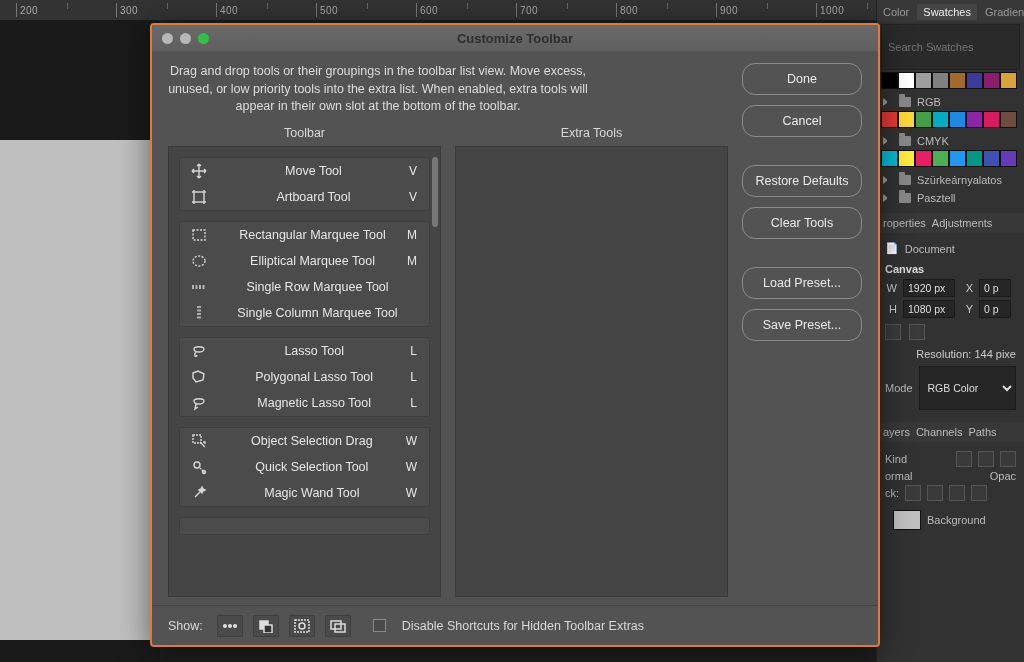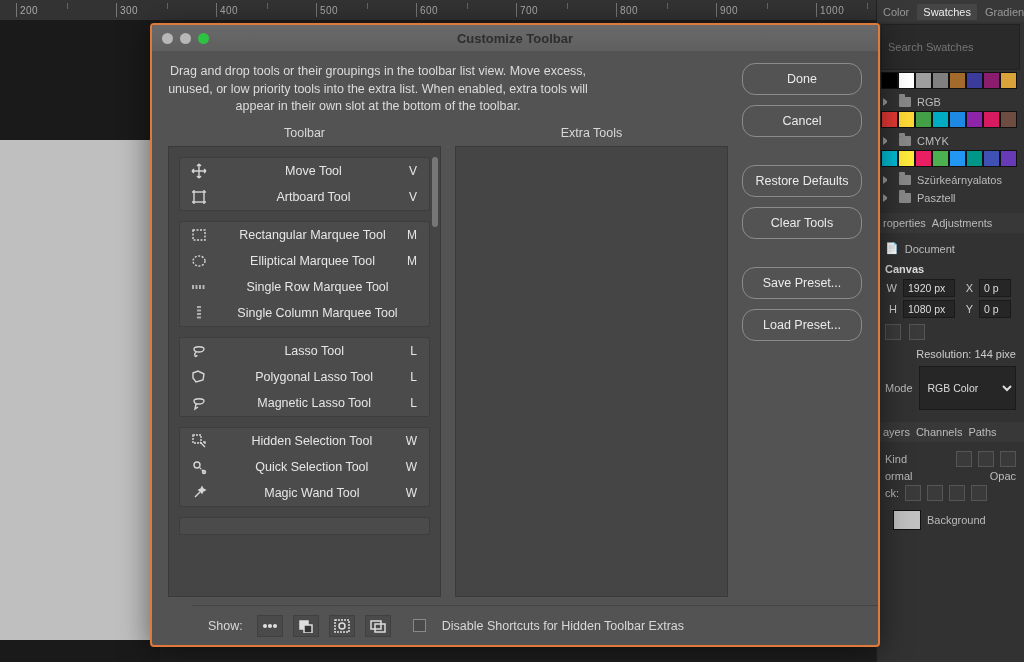--- a/index.html
+++ b/index.html
@@ -62,21 +62,21 @@
   .tool-icon{width:18px;height:18px;margin-right:10px;display:flex;align-items:center;justify-content:center;opacity:0.9;}
   .tool-icon svg{width:16px;height:16px;stroke:#e6e6e6;fill:none;stroke-width:1.4;}
   .tool-name{flex:1;}
   .tool-key{color:#e6e6e6;font-size:12px;}
   .scrollthumb{position:absolute;right:2px;top:10px;width:6px;height:70px;background:#777;border-radius:3px;}
 
   .btncol{width:120px;display:flex;flex-direction:column;gap:10px;padding-top:0;}
   .pill{height:32px;border:1px solid #8c8c8c;border-radius:13px;background:transparent;color:#eaeaea;font-size:12.5px;display:flex;align-items:center;justify-content:center;cursor:pointer;}
   .btncol .gap{height:8px;}
 
-  .modal-footer{height:40px;border-top:1px solid #444;display:flex;align-items:center;padding:16px 16px;gap:10px;margin-left:40px;}
+  .modal-footer{height:40px;border-top:1px solid #444;display:flex;align-items:center;padding:16px 16px;gap:10px;}
   .footer-label{color:#d8d8d8;font-size:12.5px;margin-right:4px;}
   .footer-toggle{width:26px;height:22px;border:1px solid #404040;background:#4a4a4a;display:flex;align-items:center;justify-content:center;cursor:pointer;}
   .footer-toggle svg{width:16px;height:14px;stroke:#ddd;fill:none;stroke-width:1.5;}
   .checkbox{width:13px;height:13px;border:1px solid #888;background:#4a4a4a;margin-left:12px;margin-right:6px;}
   .checkbox-label{color:#d8d8d8;font-size:12.5px;}
 
   
   .listbox.scroll::-webkit-scrollbar{width:10px;}
   .listbox.scroll::-webkit-scrollbar-thumb{background:#777;border-radius:5px;border:2px solid #454545;}
   .listbox.scroll::-webkit-scrollbar-track{background:#454545;}
@@ -335,21 +335,21 @@
                 </div>
               </div>
               <div class="tool-group">
                 <div class="tool-row">
                   <span class="tool-icon">
                     <svg viewBox="0 0 16 16">
                       <rect x="2" y="2" width="8" height="8" stroke-dasharray="2 1"></rect>
                       <path d="M9 9l5 5M12 9l2 0 0 2"></path>
                     </svg>
                   </span>
-                  <span class="tool-name">Hidden Selection Tool</span>
+                  <span class="tool-name">Object Selection Drag</span>
                   <span class="tool-key">W</span>
                 </div>
                 <div class="tool-row">
                   <span class="tool-icon">
                     <svg viewBox="0 0 16 16">
                       <circle cx="6" cy="6" r="3"></circle>
                       <path d="M9 9l5 5" stroke-dasharray="1.5 1"></path>
                       <circle cx="13" cy="13" r="1.5"></circle>
                     </svg>
                   </span>
@@ -375,22 +375,22 @@
         </div>
       </div>
     </div>
     <div class="btncol">
       <div class="pill">Done</div>
       <div class="pill">Cancel</div>
       <div class="gap"></div>
       <div class="pill">Restore Defaults</div>
       <div class="pill">Clear Tools</div>
       <div class="gap"></div>
+      <div class="pill">Load Preset...</div>
       <div class="pill">Save Preset...</div>
-      <div class="pill">Load Preset...</div>
     </div>
   </div>
   <div class="modal-footer">
     <span class="footer-label">Show:</span>
     <div class="footer-toggle">
         <svg viewBox="0 0 16 14">
           <circle cx="3" cy="7" r="1.3" fill="#ddd"></circle>
           <circle cx="8" cy="7" r="1.3" fill="#ddd"></circle>
           <circle cx="13" cy="7" r="1.3" fill="#ddd"></circle>
         </svg>

